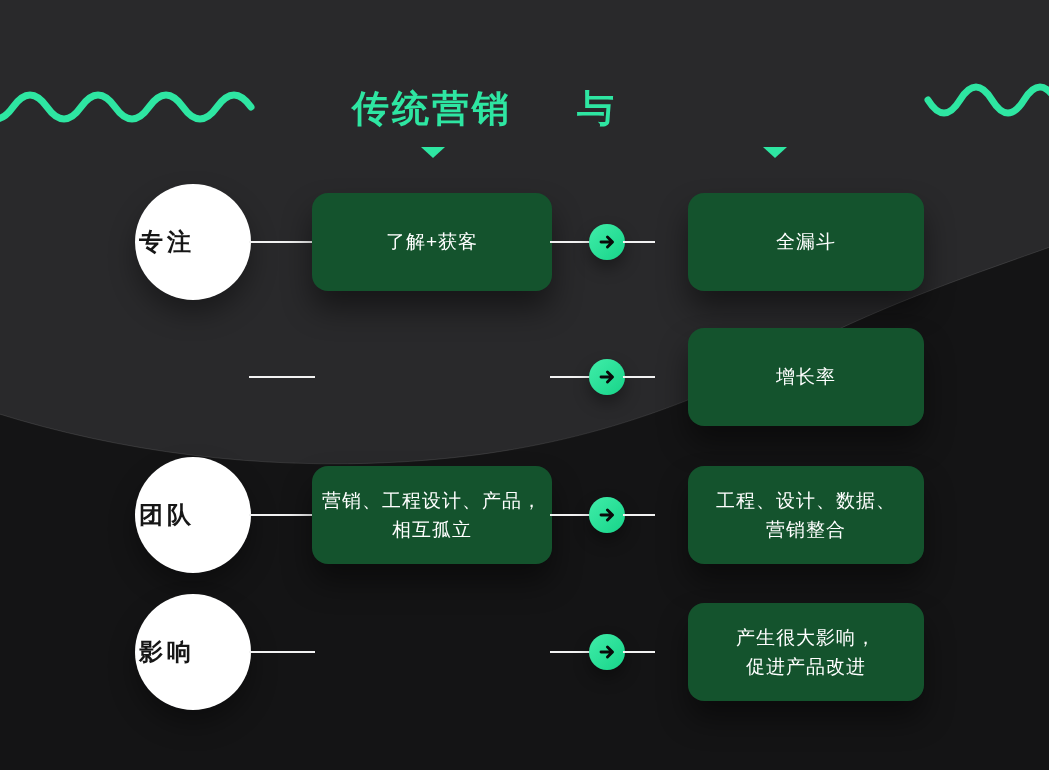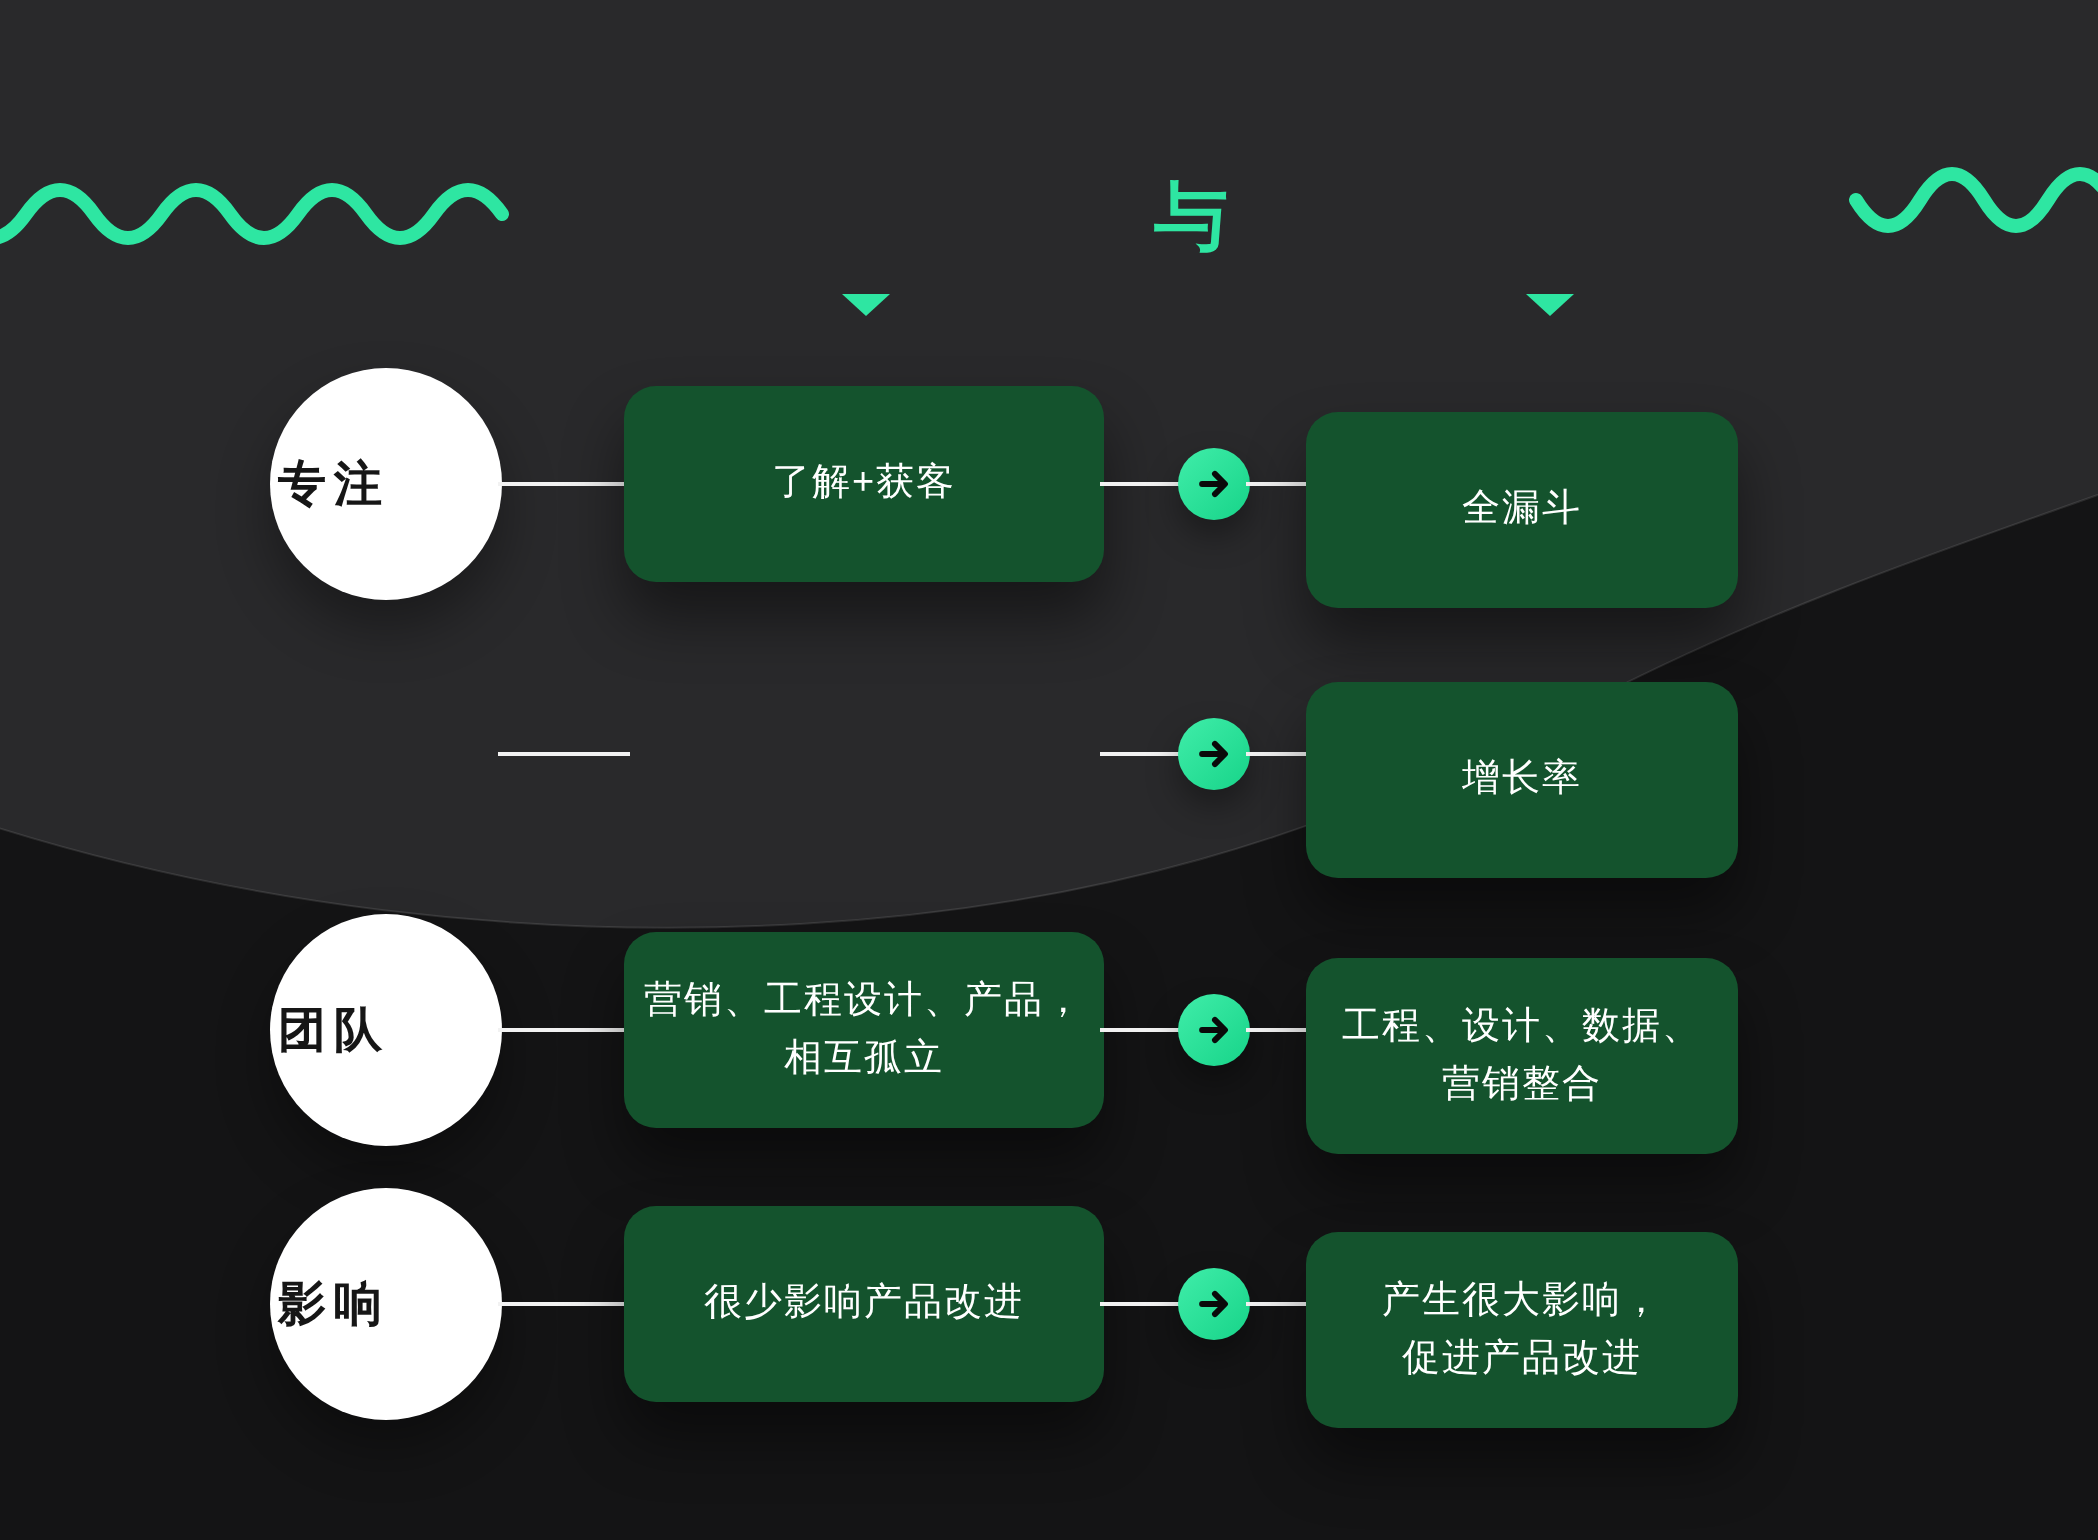--- a/index.html
+++ b/index.html
@@ -35,21 +35,21 @@
   }
   .card{
     position:absolute;top:9px;height:98px;background:#14532d;border-radius:16px;
     display:flex;align-items:center;justify-content:center;
     color:#ffffff;font-size:19px;font-weight:normal;letter-spacing:1px;
     text-align:center;line-height:1.55;
     box-shadow:0 18px 30px rgba(0,0,0,0.45);
   }
   .card span{white-space:pre-line;}
   .card-l{left:312px;width:240px;}
-  .card-r{left:653px;width:216px;margin-top:13px;}
+  .card-r{left:688px;width:236px;}
   .conn{position:absolute;top:57px;height:2px;background:#f2f2f2;}
   .c1{left:249px;width:66px;}
   .c2{left:550px;width:42px;}
   .c3{left:623px;width:32px;}
   .arrow-badge{
     position:absolute;left:589px;top:40px;width:36px;height:36px;border-radius:50%;
     background:linear-gradient(135deg,#40eda9,#17d489);
     display:flex;align-items:center;justify-content:center;
     box-shadow:0 8px 16px rgba(0,0,0,0.35);
   }
@@ -59,20 +59,21 @@
 <body>
 
 <div class="stage">
 
   <svg class="bg" width="1049" height="770" viewBox="0 0 1049 770">
     <path class="dark-shape" d="M -4 413 C 120 452, 260 470, 400 462 C 540 454, 660 422, 800 348 C 890 302, 980 272, 1053 246 L 1053 774 L -4 774 Z"></path>
     <path class="wave" d="M -21 107 q 17 24 34 0 t 34 0 t 34 0 t 34 0 t 34 0 t 34 0 t 34 0 t 34 0"></path>
     <path class="wave" d="M 928 100 q 16 26 32 0 t 32 0 t 32 0 t 32 0 t 32 0"></path>
   </svg>
 
+  <div class="hdr" style="left:432px">传统营销</div>
   <div class="hdr" style="left:597px">与</div>
   <div class="tri" style="left:433px"></div>
   <div class="tri" style="left:775px"></div>
 
   <div class="row" style="top:184px">
     <div class="circle">
       <span>专注</span>
     </div>
     <div class="conn c1"></div>
     <div class="card card-l">
@@ -124,23 +125,20 @@
       <span>工程、设计、数据、
 营销整合</span>
     </div>
   </div>
 
   <div class="row" style="top:594px">
     <div class="circle">
       <span>影响</span>
     </div>
     <div class="conn c1"></div>
-    <div class="card card-l">
-      <span>很少影响产品改进</span>
-    </div>
     <div class="conn c2"></div>
     <div class="arrow-badge">
       <svg width="22" height="22" viewBox="0 0 24 24">
           <path d="M5.5 12 H17.5 M12.5 6.5 L18 12 L12.5 17.5" fill="none" stroke="#0a0a0a" stroke-width="3.2" stroke-linecap="round" stroke-linejoin="round"></path>
         </svg>
     </div>
     <div class="conn c3"></div>
     <div class="card card-r">
       <span>产生很大影响，
 促进产品改进</span>

